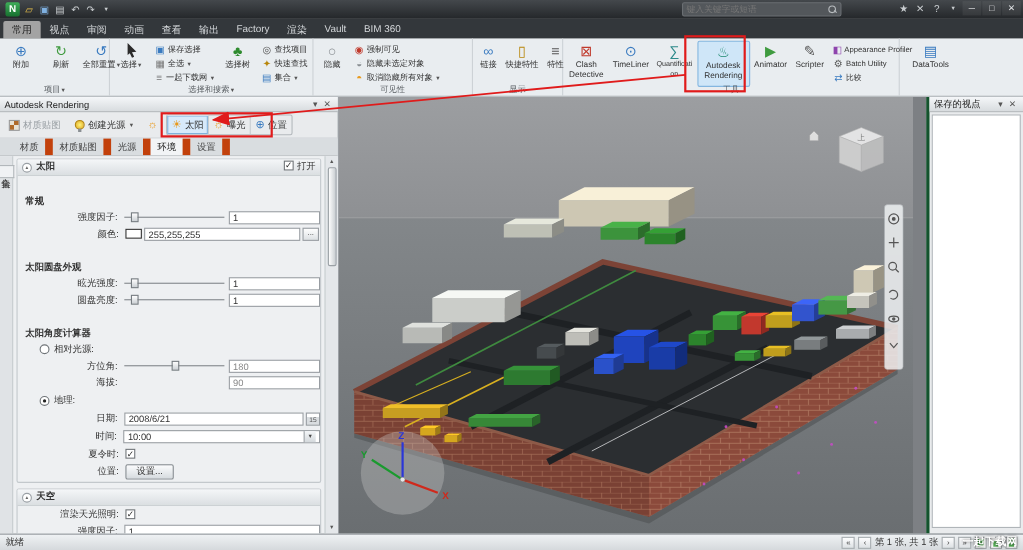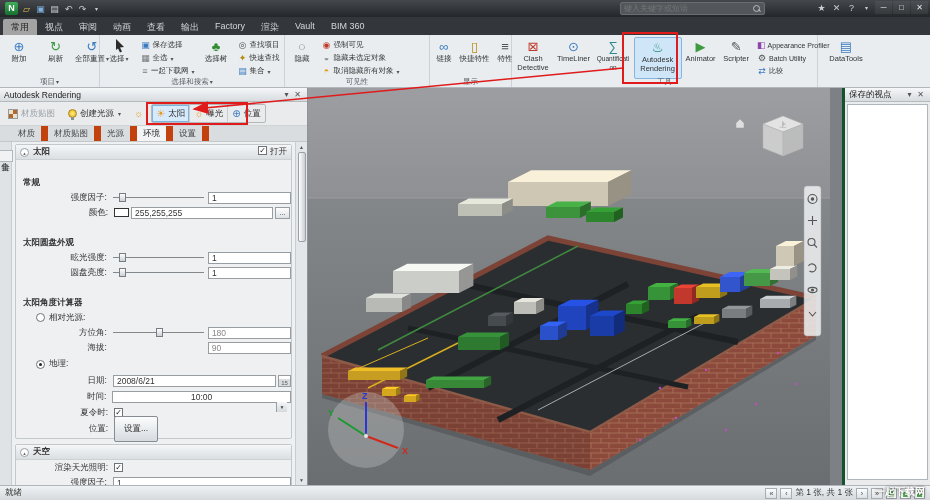--- a/index.html
+++ b/index.html
@@ -78,21 +78,21 @@
   .thumb{position:absolute;top:1px;width:7px;height:9px;background:linear-gradient(#fdfdfd,#ccd1d5);border:1px solid #767c81;}
   .nbox{height:12px;border:1px solid #989da2;background:#fff;padding:0 3px;display:flex;align-items:center;font-size:8.5px;}
   .dd{margin-left:auto;width:11px;height:10px;border-left:1px solid #989da2;background:linear-gradient(#f4f6f8,#d4d9dc);font-size:5px;color:#444;text-align:center;line-height:10px;}
   .dots{width:15px;height:12px;margin-left:2px;border:1px solid #989da2;background:linear-gradient(#fefefe,#dde1e4);font-size:7px;text-align:center;line-height:10px;}
   .cal{width:13px;height:12px;margin-left:2px;border:1px solid #989da2;background:linear-gradient(#fff 3px,#d9dde0 3px);font-size:6px;text-align:center;line-height:15px;color:#555;}
   .cb{width:9px;height:9px;border:1px solid #6f7478;background:#fff;font-size:8px;line-height:8px;text-align:center;color:#222;}
   .cb.on::after{content:"✓";}
   .radio{width:9px;height:9px;border:1px solid #6f7478;border-radius:50%;background:#fff;position:relative;}
   .radio.sel::after{content:"";position:absolute;inset:2px;border-radius:50%;background:#222;}
   .swatch{width:15px;height:9px;border:1px solid #333;background:#fff;margin-right:2px;}
-  .pbtn{height:14px;padding:12px 9px;border:1px solid #868c91;border-radius:2px;background:linear-gradient(#fbfcfd,#d6dbdf);font-size:8.5px;display:flex;align-items:center;}
+  .pbtn{height:14px;padding:0 9px;border:1px solid #868c91;border-radius:2px;background:linear-gradient(#fbfcfd,#d6dbdf);font-size:8.5px;display:flex;align-items:center;}
 
   
   .viewport{position:absolute;top:88px;left:308px;right:100px;bottom:15px;background:#8f9194;}
   .viewport svg{display:block;width:100%;height:100%;}
 
   
   .rpanel{position:absolute;top:88px;right:0;width:88px;bottom:15px;background:#e9ebed;border-left:3px solid #14532d;z-index:4;}
   .rbody{position:absolute;top:16px;left:2px;right:2px;bottom:5px;background:#fff;border:1px solid #b0b5b9;}
 
   
@@ -405,21 +405,21 @@
             <span class="radio sel"></span>
             <span style="padding-left:4px;">地理:</span>
           </div>
           <div class="row" style="height:16px;">
             <span class="lab">日期:</span>
             <span class="nbox" style="width:165px;">2008/6/21</span>
             <span class="cal">15</span>
           </div>
           <div class="row" style="height:16px;">
             <span class="lab">时间:</span>
-            <span class="nbox" style="width:182px;flex-direction:column;">
+            <span class="nbox" style="width:182px;">
                 <span>10:00</span>
                 <span class="dd">▼</span>
               </span>
           </div>
           <div class="row">
             <span class="lab">夏令时:</span>
             <span class="cb on"></span>
           </div>
           <div class="row" style="height:18px;">
             <span class="lab">位置:</span>

